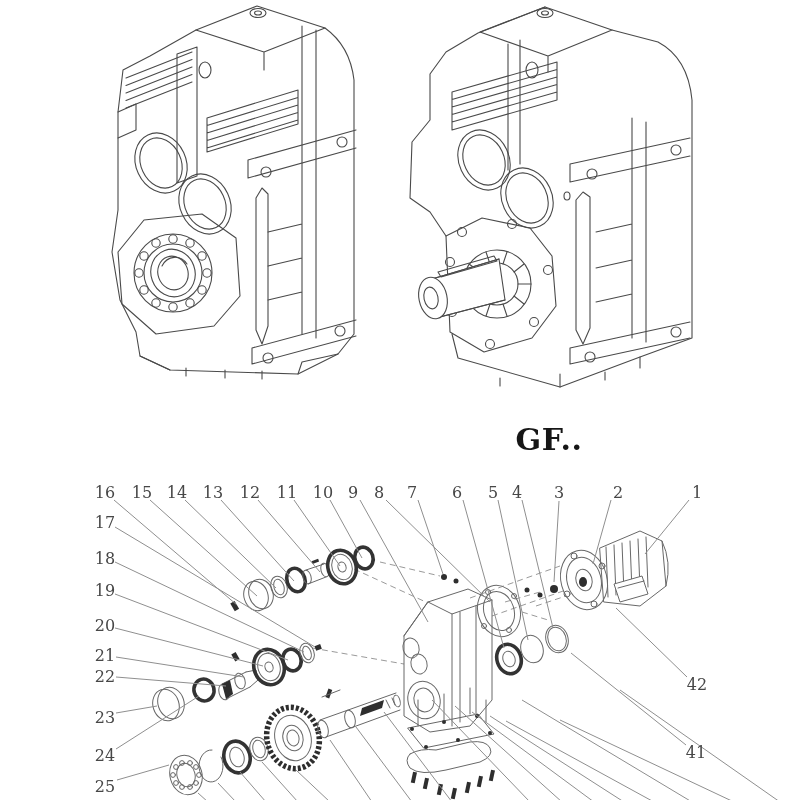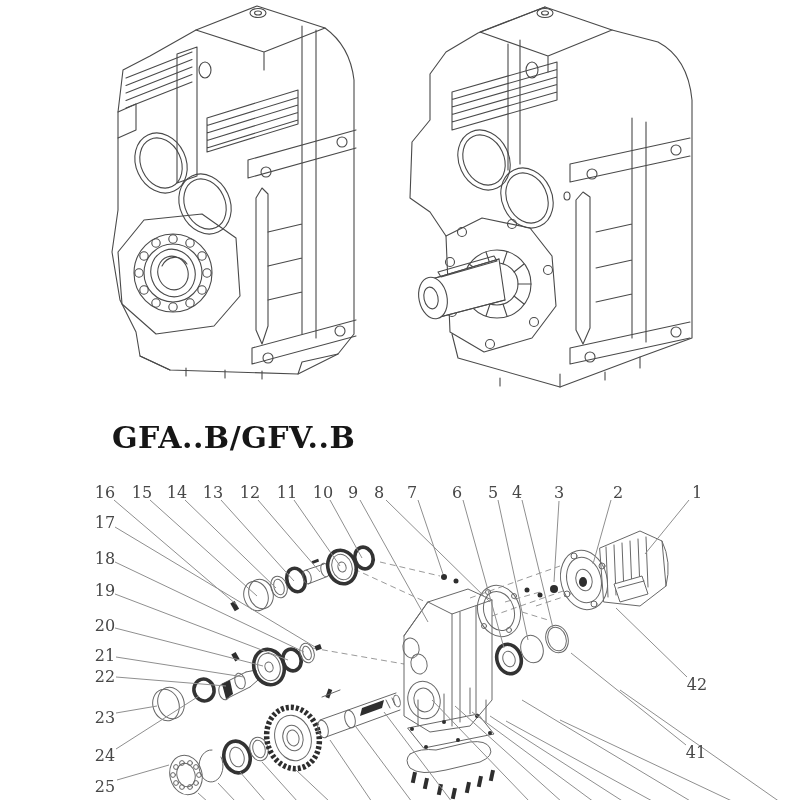--- a/index.html
+++ b/index.html
@@ -354,15 +354,15 @@
           <line x1="117" y1="780" x2="169" y2="765" class="leader"></line>
           <text x="105" y="786" class="callout-num" dominant-baseline="central">25</text>
           <line x1="687" y1="677" x2="616" y2="608" class="leader"></line>
           <text x="697" y="684" class="callout-num" dominant-baseline="central">42</text>
           <line x1="686" y1="745" x2="571" y2="653" class="leader"></line>
           <text x="696" y="752" class="callout-num" dominant-baseline="central">41</text>
         </g>
   </g>
 </svg>
 
-<div class="fig-label" id="label-left">GFA..B/GFV..B</div>
+<div class="fig-label" id="label-right">GF..</div>
 
 </div>
 
 </body></html>

